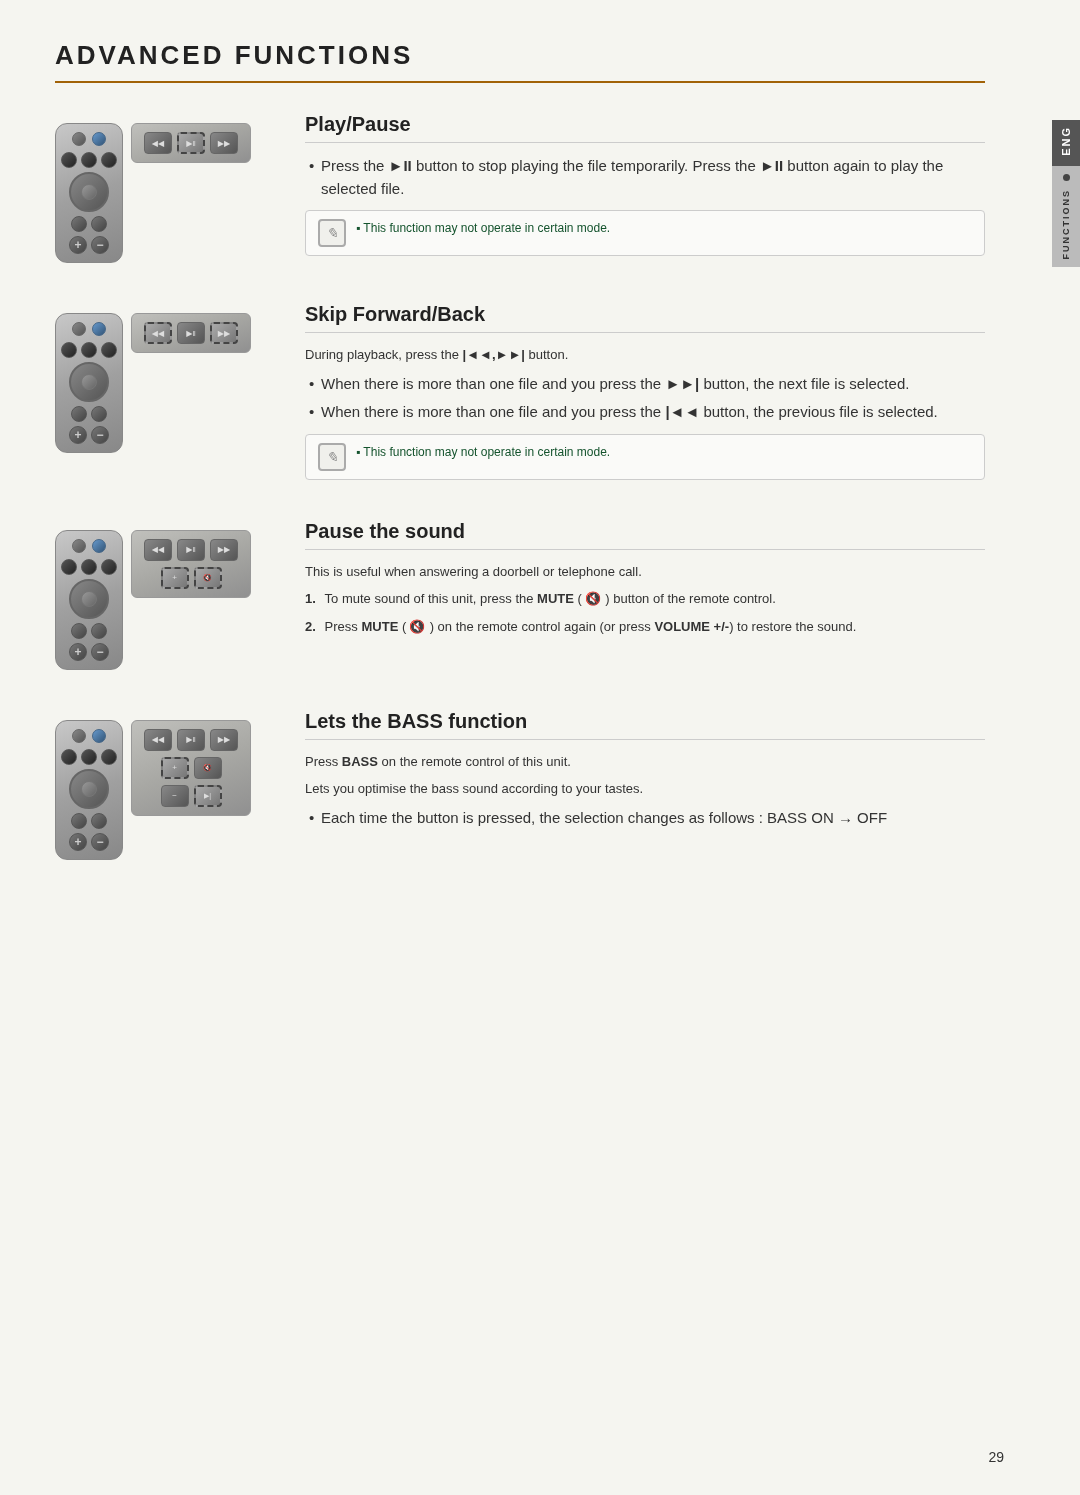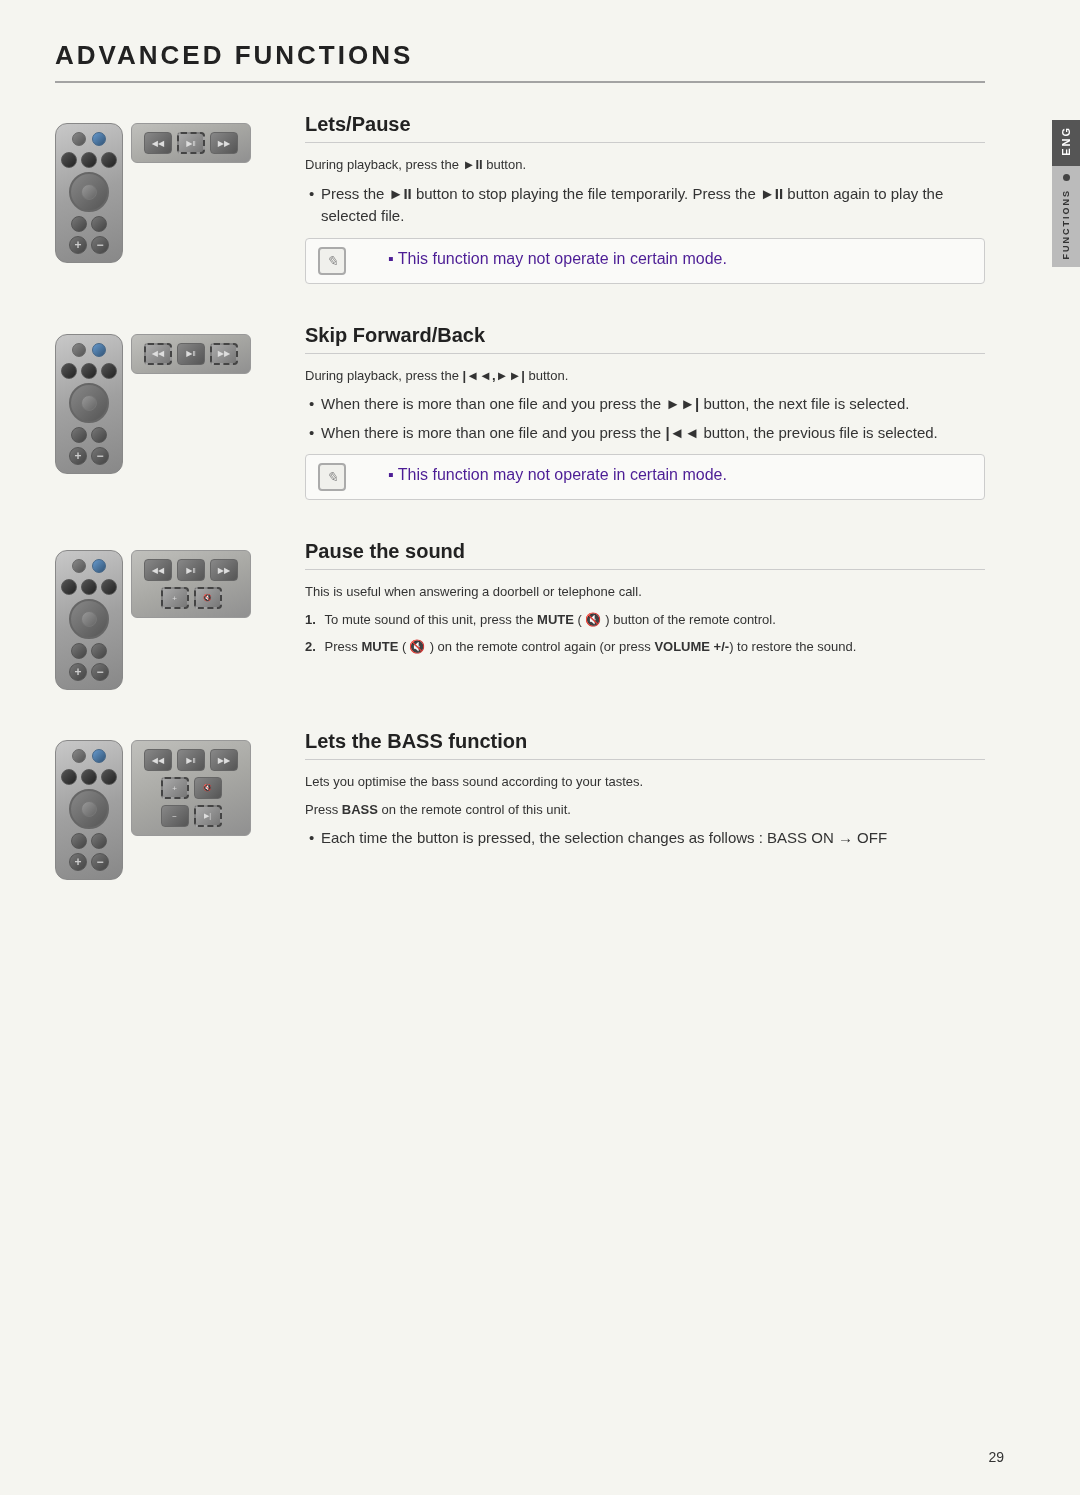--- a/index.html
+++ b/index.html
@@ -74,21 +74,21 @@
     }
 
     
     .main-content {
       margin: 0 55px 0 55px;
       padding-right: 40px;
     }
 
     
     .page-title-section {
-      border-bottom: 2px solid #a3a3a3;
+      border-bottom: 2px solid #a16207;
       padding-bottom: 10px;
       margin-bottom: 30px;
     }
     .page-title {
       font-size: 26px;
       font-weight: bold;
       letter-spacing: 3px;
       color: #222;
       text-transform: uppercase;
     }
@@ -312,24 +312,23 @@
       border-radius: 4px;
       display: flex;
       align-items: center;
       justify-content: center;
       font-size: 14px;
       color: #888;
       font-style: italic;
       background: #f0f0ec;
     }
     .note-text {
-      font-size: 16px;
-      color: #4c1d95;
+      font-size: 12px;
+      color: #14532d;
       line-height: 1.5;
-      margin-left: 32px;
     }
 
     
     .bold { font-weight: bold; }
 
     
     .page-number {
       position: absolute;
       bottom: 30px;
       right: 76px;
@@ -394,22 +393,21 @@
                 <span class="cp-btn-icon">▶‖</span>
               </div>
             <div class="cp-btn">
                 <span class="cp-btn-icon">▶▶</span>
               </div>
           </div>
         </div>
       </div>
 
       <div class="section-text">
-        <h2 class="section-heading">Lets/Pause</h2>
-        <p class="section-intro">During playback, press the <span class="bold">►II</span> button.</p>
+        <h2 class="section-heading">Play/Pause</h2>
         <ul class="bullet-list">
           <li>Press the <span class="bold">►II</span> button to stop playing the file temporarily. Press the <span class="bold">►II</span> button again to play the selected file.</li>
         </ul>
         <div class="note-box">
           <div class="note-icon">✎</div>
           <p class="note-text">▪ This function may not operate in certain mode.</p>
         </div>
       </div>
     </div>
 
@@ -573,22 +571,22 @@
               </div>
             <div class="cp-btn highlighted">
                 <span class="cp-btn-icon" style="font-size:7px">▶|</span>
               </div>
           </div>
         </div>
       </div>
 
       <div class="section-text">
         <h2 class="section-heading">Lets the BASS function</h2>
+        <p class="section-intro">Press <span class="bold">BASS</span> on the remote control of this unit.</p>
         <p class="section-intro">Lets you optimise the bass sound according to your tastes.</p>
-        <p class="section-intro">Press <span class="bold">BASS</span> on the remote control of this unit.</p>
         <ul class="bullet-list">
           <li>Each time the button is pressed, the selection changes as follows : BASS ON → OFF</li>
         </ul>
       </div>
     </div>
 
   </div>
 
   <div class="page-number">29</div>
 

